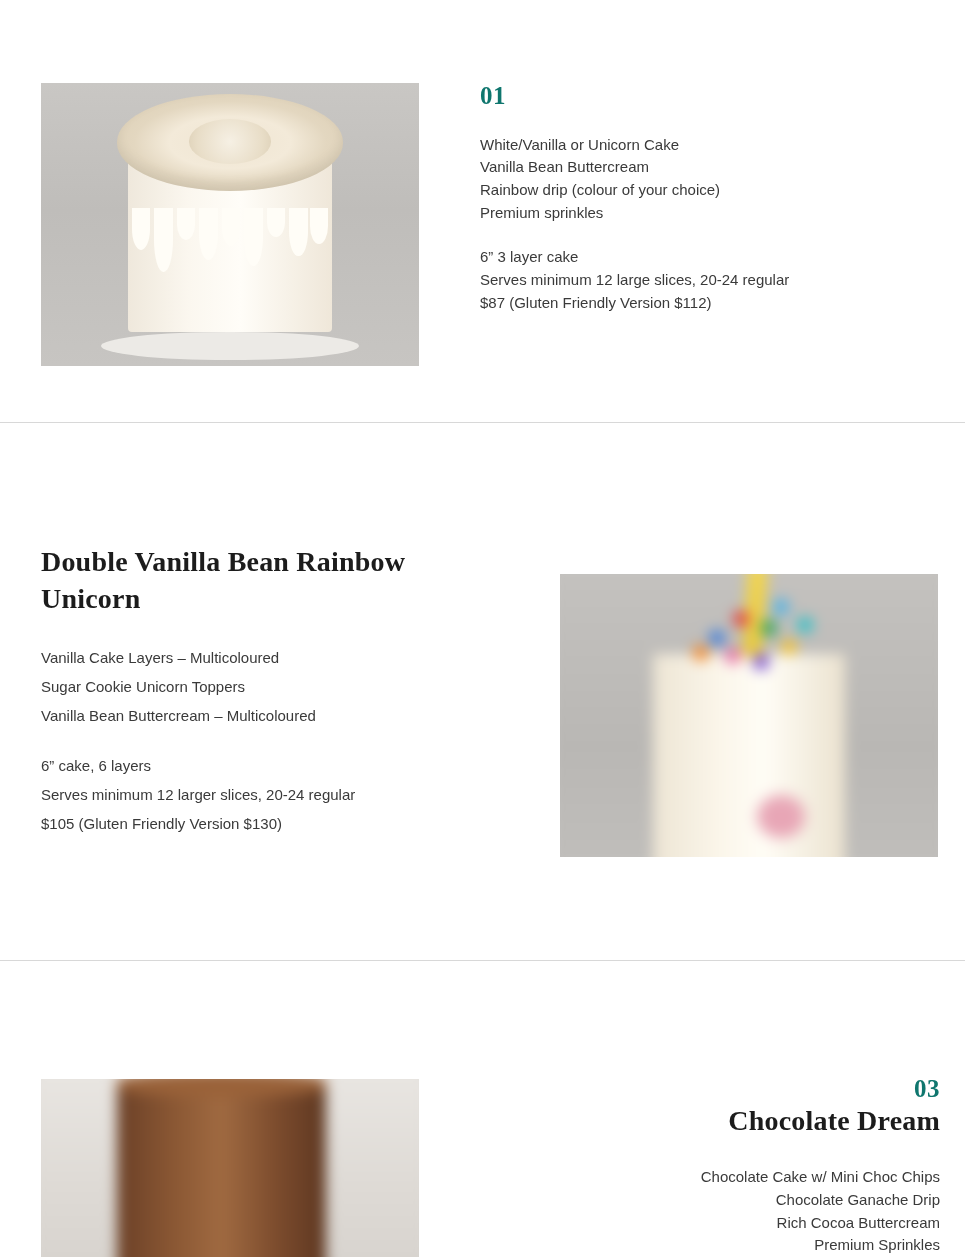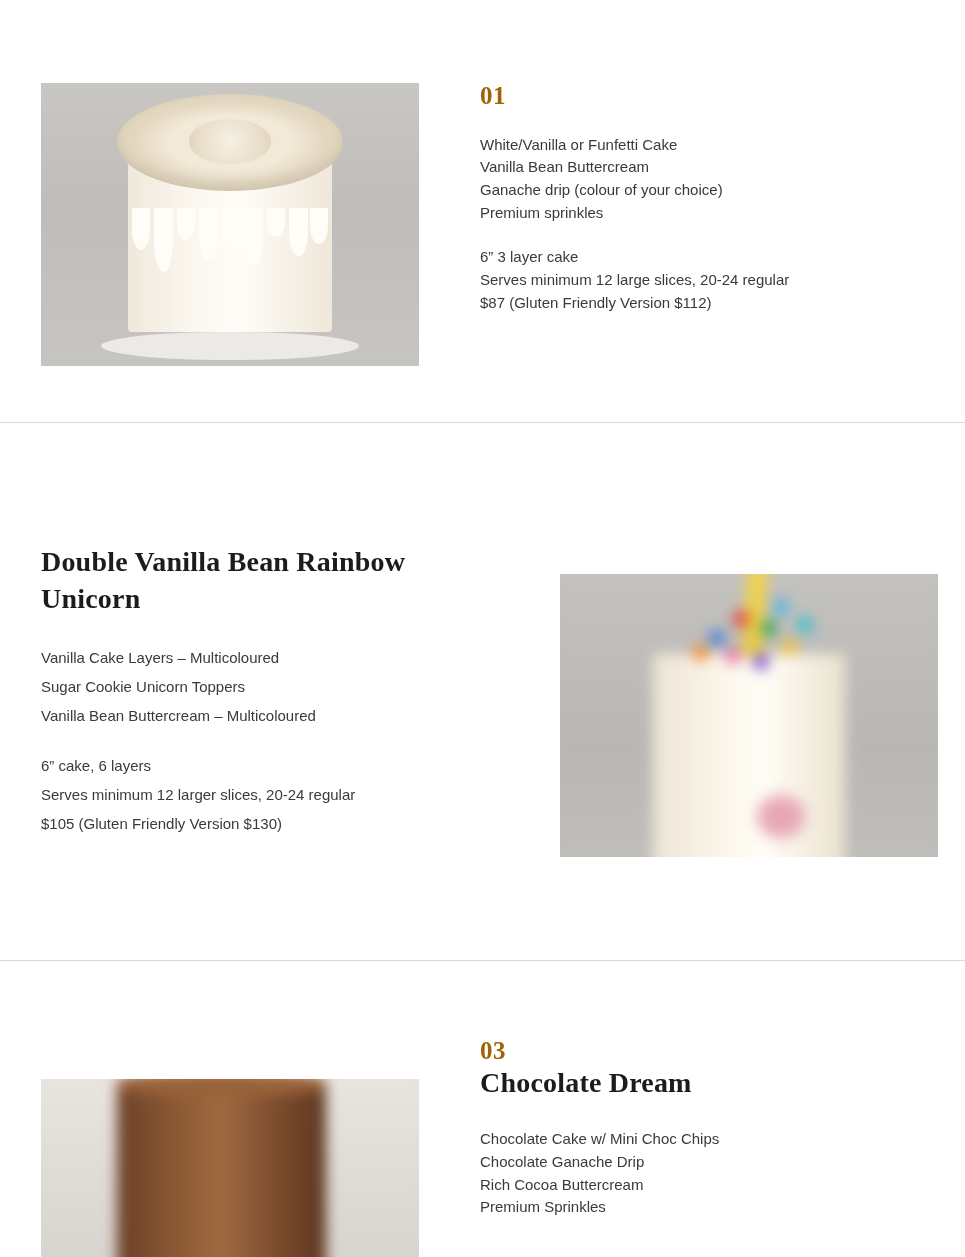--- a/index.html
+++ b/index.html
@@ -42,21 +42,21 @@
   .photo-inner {
     position: absolute;
     inset: 0;
   }
 
   .num {
     font-family: "Liberation Serif", serif;
     font-weight: bold;
     font-size: 25px;
     letter-spacing: 0.5px;
-    color: #a16207;
+    color: #0f766e;
     line-height: 1.1;
   }
   .title {
     font-family: "Liberation Serif", serif;
     font-weight: bold;
     font-size: 28px;
     color: #1c1c1c;
     line-height: 1.32;
     letter-spacing: 0.2px;
   }
@@ -117,22 +117,23 @@
     position: absolute;
     left: 41px;
     top: 118px;
     width: 378px;
     height: 190px;
   }
 
   .abs-text-3 {
     position: absolute;
     left: 480px;
-    top: 1037px;
+    top: 1075px;
     width: 460px;
+    text-align: right;
   }
 
   
   .cake1-bg {
     position: absolute; inset: 0;
     background: linear-gradient(180deg,#c9c7c4 0%,#bfbdba 45%,#c7c5c2 100%);
   }
   .cake1-body {
     position: absolute;
     left: 23%; top: 26%;
@@ -253,23 +254,23 @@
           <span style="left:79%;height:66%"></span>
           <span style="left:89%;height:50%"></span>
         </div>
         <div class="cake1-swirl"></div>
       </div>
     </div>
 
     <div class="text-col">
       <div class="num">01</div>
       <div class="desc-block">
-        <div class="desc-line">White/Vanilla or Funfetti Cake</div>
+        <div class="desc-line">White/Vanilla or Unicorn Cake</div>
         <div class="desc-line">Vanilla Bean Buttercream</div>
-        <div class="desc-line">Ganache drip (colour of your choice)</div>
+        <div class="desc-line">Rainbow drip (colour of your choice)</div>
         <div class="desc-line">Premium sprinkles</div>
         <div class="desc-line spacer"></div>
         <div class="desc-line">6” 3 layer cake</div>
         <div class="desc-line">Serves minimum 12 large slices, 20-24 regular</div>
         <div class="desc-line">$87 (Gluten Friendly Version $112)</div>
       </div>
     </div>
 
   </section>
 

